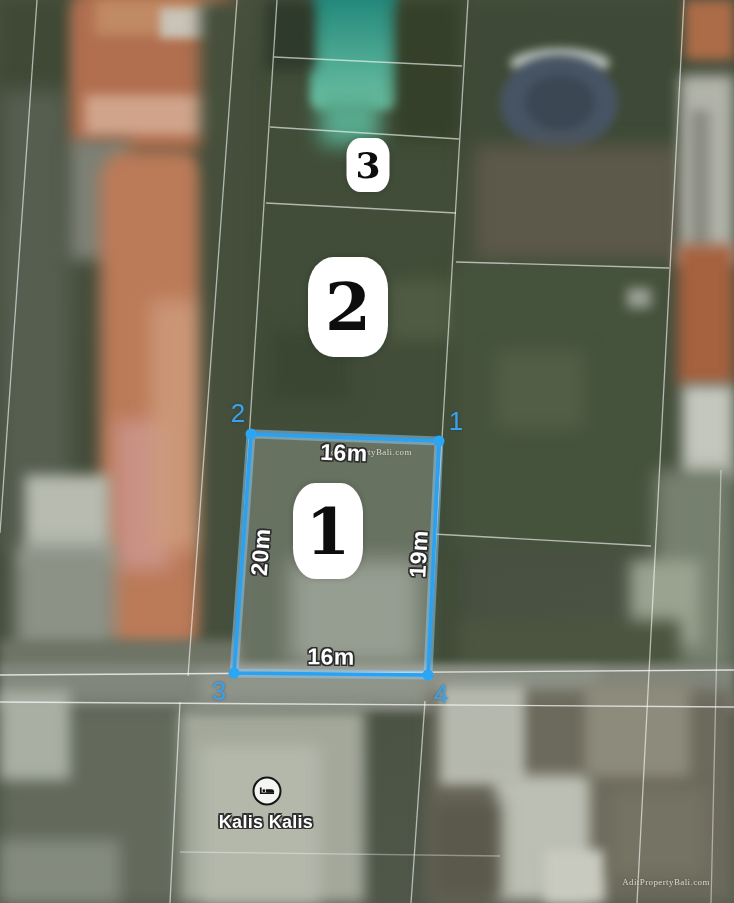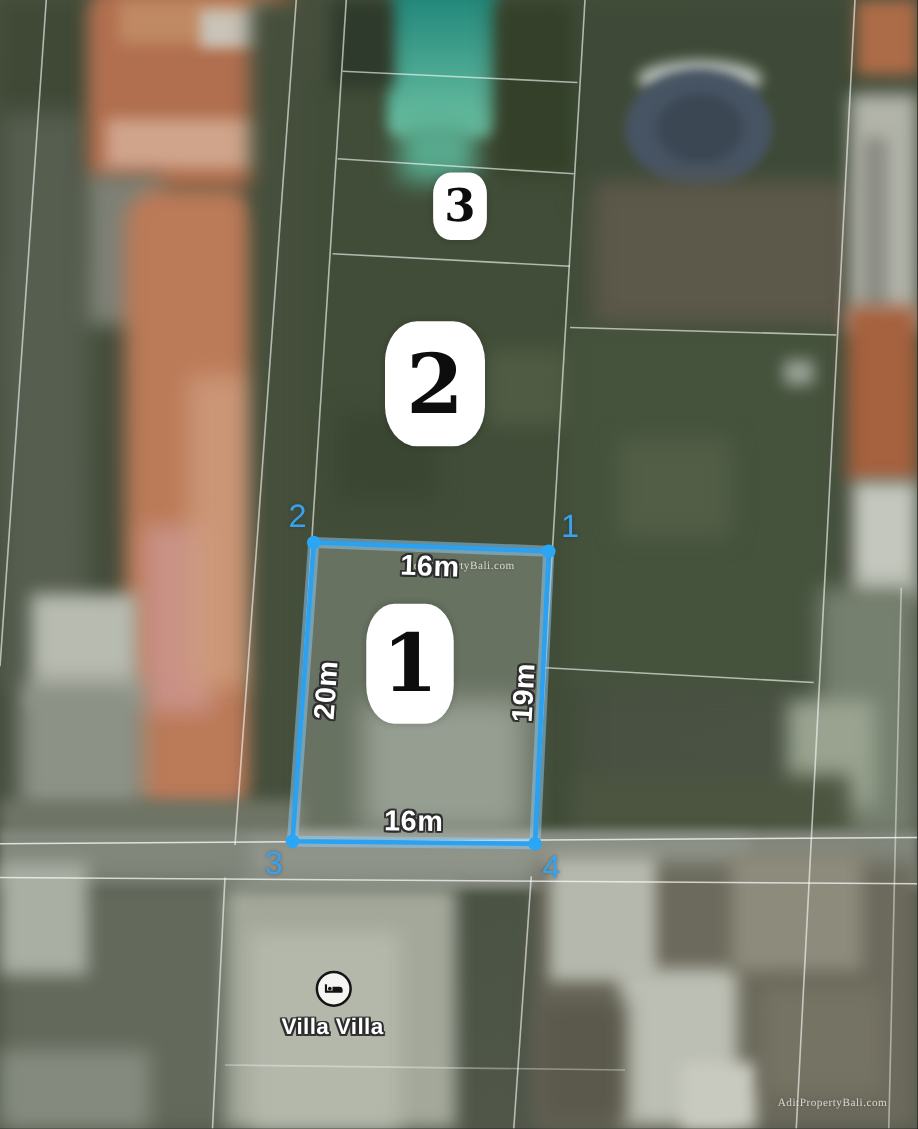--- a/index.html
+++ b/index.html
@@ -170,16 +170,16 @@
     <div class="poi">
       <div class="poi-circle">
         <svg width="17" height="17" viewBox="0 0 24 24" fill="#141414">
           <rect x="2" y="14" width="20" height="2.4" rx="1"></rect>
           <rect x="2" y="7" width="2.4" height="9"></rect>
           <circle cx="7.6" cy="11.8" r="2.1"></circle>
           <path d="M10.6 9.6h8.2c1.8 0 3.2 1.4 3.2 3.2v1.6H10.6z"></path>
         </svg>
       </div>
     </div>
-    <div class="poi-name outlined">Villa Villa</div>
+    <div class="poi-name outlined">Kalis Kalis</div>
   </div>
 
 </div>
 
 </body></html>

